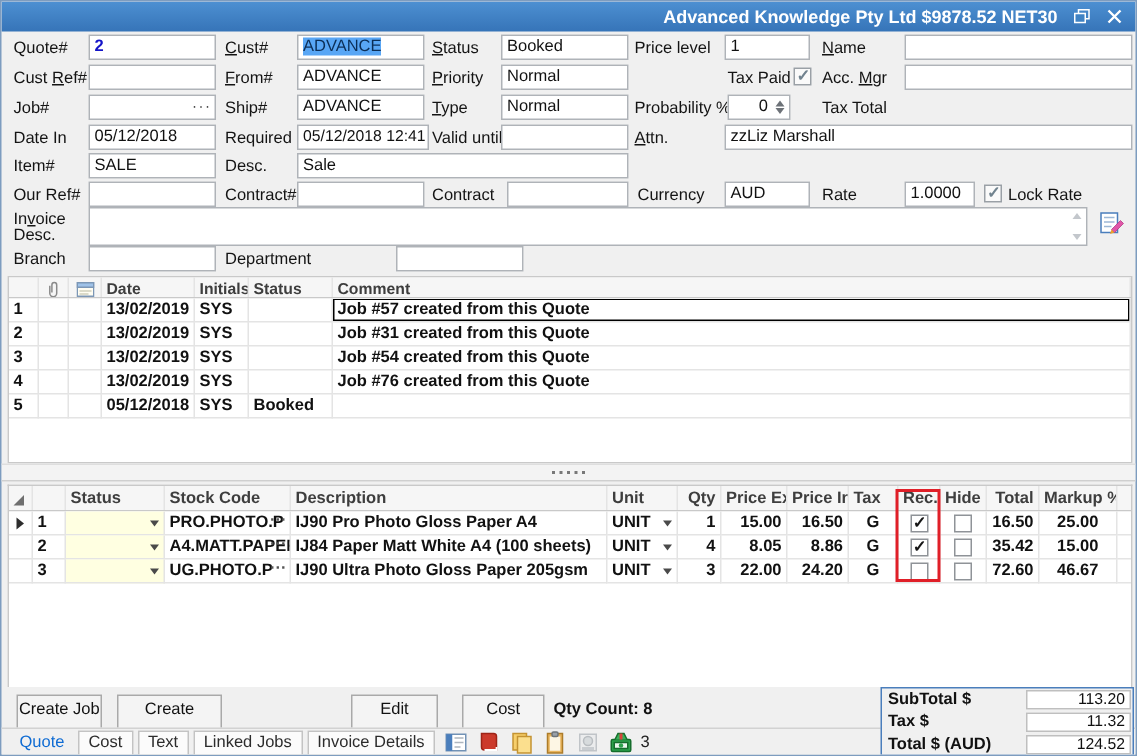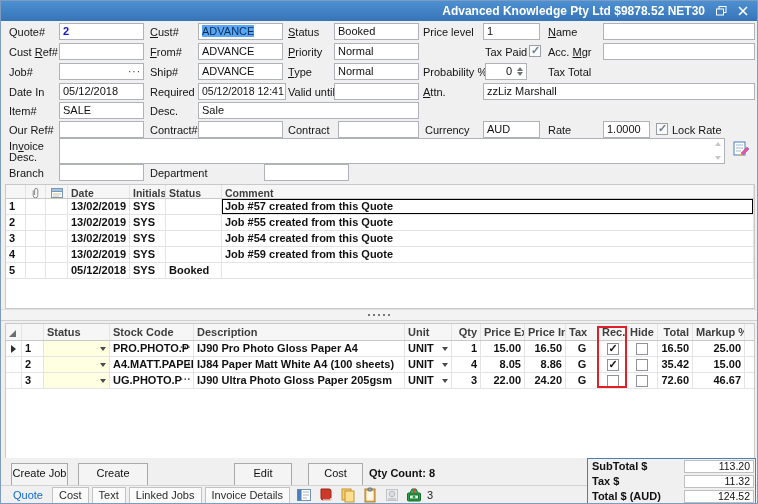--- a/index.html
+++ b/index.html
@@ -45,21 +45,21 @@
   
   .cg-num{width:20px;} .cg-clip{width:20px;} .cg-note{width:22px;} .cg-date{width:62px;}
   .cg-init{width:36px;} .cg-stat{width:56px;} .cg-com{flex:1;}
   .cg-row-h { height:16px; }
   .focus-cell.on { box-shadow:inset 0 0 0 1px #000; }
 
   
   .ig-marker{width:16px;} .ig-num{width:22px;} .ig-status{width:66px;} .ig-stock{width:84px;}
   .ig-desc{width:211px;} .ig-unit{width:47px;} .ig-qty{width:29px;} .ig-pex{width:44px;}
   .ig-pinc{width:41px;} .ig-tax{width:33px;} .ig-rec{width:28px;} .ig-hide{width:31px;}
-  .ig-total{width:35px;} .ig-markup{width:52px;} .ig-fill{flex:1; border-right:none;}
+  .ig-total{width:35px;} .ig-markup{width:52px;text-align:center;} .ig-fill{flex:1; border-right:none;}
   .ig-row-h { height:16px; }
   .status-yellow { background:#ffffe1; }
   .tri { display:none; }
   .tri.on { display:block; width:0; height:0; border-left:5px solid #2d2d2d;
             border-top:4px solid transparent; border-bottom:4px solid transparent; margin:3px 0 0 2px; }
   .combo-tri { position:absolute; right:3px; top:6px; width:0; height:0;
                border-left:3.5px solid transparent; border-right:3.5px solid transparent; border-top:4px solid #4a4a4a; }
   .dots3 { position:absolute; right:2px; top:0; color:#555; }
   .cb { position:relative; display:block; width:12px; height:12px; margin:1px auto;
         border:1px solid #8f9398; background:#fff; }
@@ -234,39 +234,39 @@
           <div class="c cg-stat"></div>
           <div class="c cg-com focus-cell on">Job #57 created from this Quote</div>
         </div>
         <div class="g-row cg-row-h">
           <div class="c cg-num">2</div>
           <div class="c cg-clip"></div>
           <div class="c cg-note"></div>
           <div class="c cg-date">13/02/2019</div>
           <div class="c cg-init">SYS</div>
           <div class="c cg-stat"></div>
-          <div class="c cg-com focus-cell">Job #55 created from this Quote</div>
+          <div class="c cg-com focus-cell">Job #31 created from this Quote</div>
         </div>
         <div class="g-row cg-row-h">
           <div class="c cg-num">3</div>
           <div class="c cg-clip"></div>
           <div class="c cg-note"></div>
           <div class="c cg-date">13/02/2019</div>
           <div class="c cg-init">SYS</div>
           <div class="c cg-stat"></div>
           <div class="c cg-com focus-cell">Job #54 created from this Quote</div>
         </div>
         <div class="g-row cg-row-h">
           <div class="c cg-num">4</div>
           <div class="c cg-clip"></div>
           <div class="c cg-note"></div>
           <div class="c cg-date">13/02/2019</div>
           <div class="c cg-init">SYS</div>
           <div class="c cg-stat"></div>
-          <div class="c cg-com focus-cell">Job #59 created from this Quote</div>
+          <div class="c cg-com focus-cell">Job #76 created from this Quote</div>
         </div>
         <div class="g-row cg-row-h">
           <div class="c cg-num">5</div>
           <div class="c cg-clip"></div>
           <div class="c cg-note"></div>
           <div class="c cg-date">05/12/2018</div>
           <div class="c cg-init">SYS</div>
           <div class="c cg-stat">Booked</div>
           <div class="c cg-com focus-cell"></div>
         </div>

